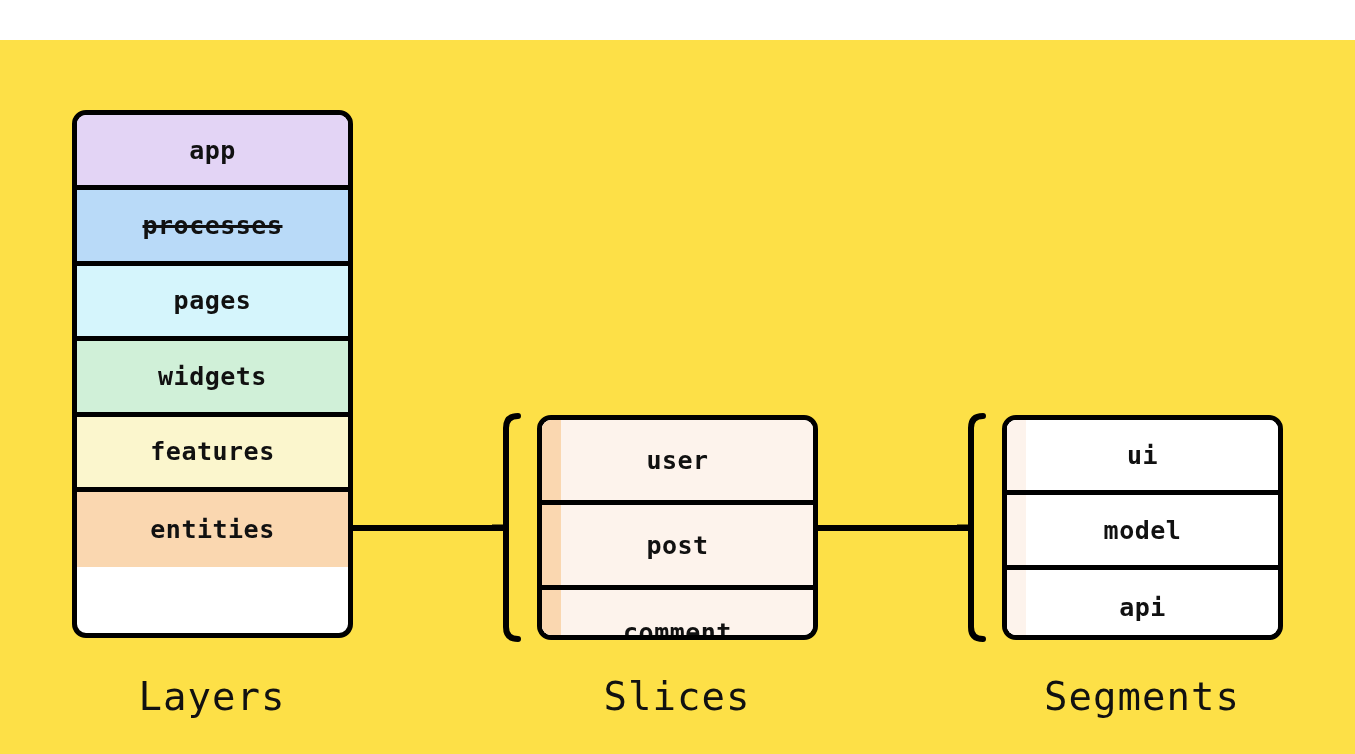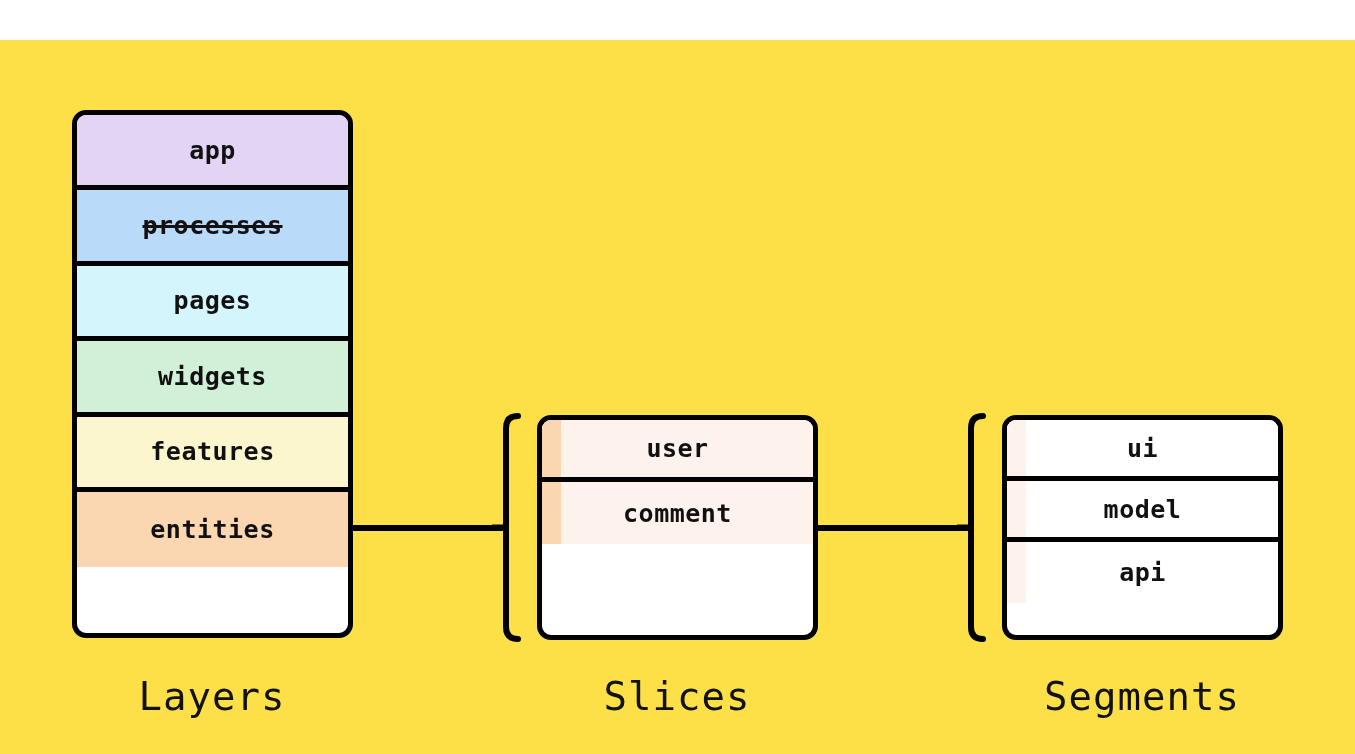--- a/index.html
+++ b/index.html
@@ -79,30 +79,30 @@
   }
   #layers-stack .row { height: 75.4px; }
 
   
   #slices-stack {
     left: 537px;
     top: 375px;
     width: 281px;
     height: 225px;
   }
-  #slices-stack .row { height: 62px; }
+  #slices-stack .row { height: 85px; }
 
   
   #segments-stack {
     left: 1002px;
     top: 375px;
     width: 281px;
     height: 225px;
   }
-  #segments-stack .row { height: 61px; }
+  #segments-stack .row { height: 75px; }
 
   
   .bracket {
     position: absolute;
     width: 34px;
     height: 235px;
     top: 370px;
   }
   #bracket-slices  { left: 492px; }
   #bracket-segments{ left: 957px; }
@@ -175,20 +175,24 @@
     </svg>
   </div>
 
   <div class="stack" id="slices-stack">
     <div class="row" style="background-color: rgb(253, 243, 236);">
       <span class="stripe" style="background-color: rgb(250, 215, 176);"></span>
       <span class="label">user</span>
     </div>
     <div class="row" style="background-color: rgb(253, 243, 236);">
       <span class="stripe" style="background-color: rgb(250, 215, 176);"></span>
+      <span class="label">post</span>
+    </div>
+    <div class="row" style="background-color: rgb(253, 243, 236);">
+      <span class="stripe" style="background-color: rgb(250, 215, 176);"></span>
       <span class="label">comment</span>
     </div>
   </div>
 
   <div class="connector" id="connector-slices-segments"></div>
 
   <div class="bracket" id="bracket-segments">
     <svg width="34" height="235" viewBox="0 0 34 235" xmlns="http://www.w3.org/2000/svg">
       <path d="M 26 6 Q 14 6 14 18 L 14 217 Q 14 229 26 229" fill="none" stroke="#000000" stroke-width="6" stroke-linecap="round"></path>
       <path d="M 0 117.5 L 14 117.5" fill="none" stroke="#000000" stroke-width="6"></path>

